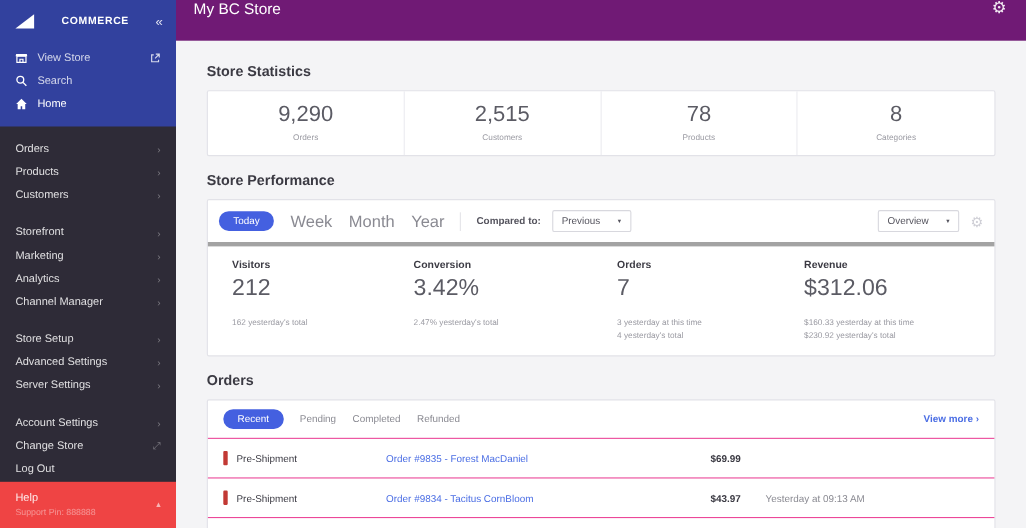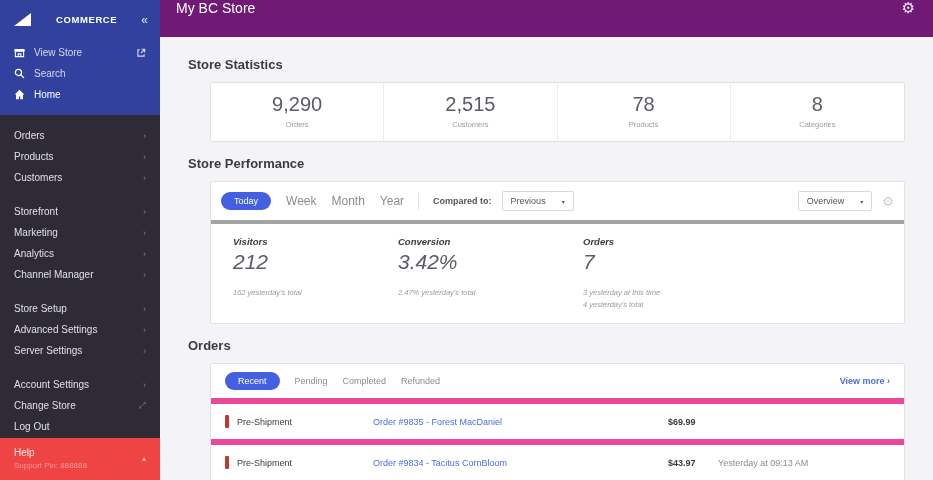--- a/index.html
+++ b/index.html
@@ -27,49 +27,49 @@
   .help-pin { font-size:8px; color:rgba(255,255,255,.42); margin-top:3px; }
   .help-caret { margin-left:auto; font-size:8px; color:rgba(255,255,255,.6); }
 
   
   .main { flex:1; display:flex; flex-direction:column; background:#f4f4f6; overflow:hidden; }
   .topbar { height:37px; background:#701a75; display:flex; align-items:flex-start; padding:0 18px 12px 16px; color:#fff; flex-shrink:0; }
   .topbar-title { font-size:14px; }
   .gear { margin-left:auto; font-size:15px; opacity:.92; cursor:pointer; line-height:1; }
   .content { padding:6px 28px 0; }
   h2.section { font-size:13px; font-weight:700; color:#3b3a43; margin:14px 0 10px; }
-  .panel { background:#fff; border:1px solid #e2e2e8; border-radius:2px;margin-left:22px; }
+  .panel { background:#fff; border:1px solid #e2e2e8; border-radius:2px; }
 
   
   .stats-grid { display:grid; grid-template-columns:1fr 1fr 1fr 1fr; }
   .stat { text-align:center; padding:10px 0 12px; border-right:1px solid #ebebf0; }
   .stat:last-child { border-right:none; }
   .stat-value { font-size:20px; font-weight:300; color:#5b5b64; }
   .stat-label { font-size:7.5px; color:#9a9aa2; margin-top:4px; }
 
   
   .perf-controls { display:flex; align-items:center; padding:9px 10px 9px 10px; border-bottom:4px solid #a3a3a3; }
   .pill { background:#4460e0; color:#fff; font-size:9px; padding:4px 13px; border-radius:11px; cursor:pointer; }
-  .ptab { font-size:12px; color:#8a8a92; margin-left:15px; cursor:pointer; }
+  .ptab { font-size:15px; color:#8a8a92; margin-left:15px; cursor:pointer; }
   .vdiv { width:1px; height:17px; background:#e4e4e8; margin:0 14px; }
   .cmp-label { font-size:9px; font-weight:700; color:#55545e; }
   .select { border:1px solid #d8d8de; border-radius:2px; font-size:9px; color:#55545e; padding:4px 8px; display:flex; align-items:center; gap:16px; margin-left:10px; background:#fff; cursor:pointer; }
   .caret { font-size:6px; color:#55545e; }
   .perf-right { margin-left:auto; display:flex; align-items:center; }
   .gear-light { color:#cfcfd6; font-size:13px; margin-left:10px; cursor:pointer; }
-  .perf-metrics { display:grid; grid-template-columns:165px 185px 170px 1fr; padding:12px 22px 13px;font-style:italic; }
+  .perf-metrics { display:grid; grid-template-columns:165px 185px 170px 1fr; padding:12px 22px 13px; }
   .metric-label { font-size:9.5px; font-weight:700; color:#3b3a43; }
   .metric-value { font-size:21px; font-weight:300; color:#5b5b64; margin-top:3px; }
   .metric-subs { margin-top:13px; font-size:7.5px; color:#9a9aa2; line-height:1.55; min-height:21px; }
 
   
   .orders-tabs { display:flex; align-items:center; padding:8px 14px; }
   .otab { font-size:9px; color:#8a8a92; margin-left:15px; cursor:pointer; }
   .view-more { margin-left:auto; font-size:9px; font-weight:700; color:#4a6de4; cursor:pointer; }
-  .order-row { display:grid; grid-template-columns:148px 295px 50px 1fr; align-items:center; padding:11px 14px; border-top:6px solid #ec4899; font-size:9px; }
+  .order-row { display:grid; grid-template-columns:148px 295px 50px 1fr; align-items:center; padding:11px 14px; border-top:1px solid #ec4899; font-size:9px; }
   .status-cell { display:flex; align-items:center; gap:8px; color:#3b3a43; }
   .status-bar { width:4px; height:13px; border-radius:1px; flex-shrink:0; }
   .order-link { color:#4a6de4; cursor:pointer; text-decoration:none; }
   .amount { font-weight:700; color:#3b3a43; }
   .time { color:#8a8a92; }
 </style>
 </head>
 <body>
 
 <div class="app">
@@ -241,20 +241,28 @@
             </div>
           </div>
           <div>
             <div class="metric-label">Orders</div>
             <div class="metric-value">7</div>
             <div class="metric-subs">
               <div>3 yesterday at this time</div>
               <div>4 yesterday's total</div>
             </div>
           </div>
+          <div>
+            <div class="metric-label">Revenue</div>
+            <div class="metric-value">$312.06</div>
+            <div class="metric-subs">
+              <div>$160.33 yesterday at this time</div>
+              <div>$230.92 yesterday's total</div>
+            </div>
+          </div>
         </div>
       </div>
 
       <h2 class="section">Orders</h2>
       <div class="panel">
         <div class="orders-tabs">
           <span class="pill">Recent</span>
           <span class="otab">Pending</span>
           <span class="otab">Completed</span>
           <span class="otab">Refunded</span>

